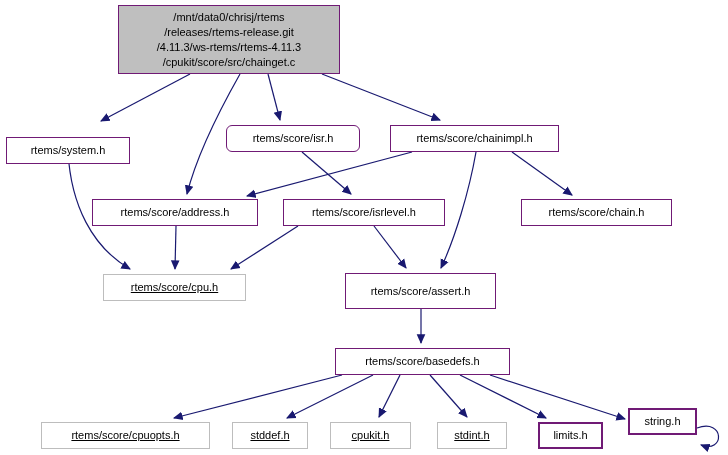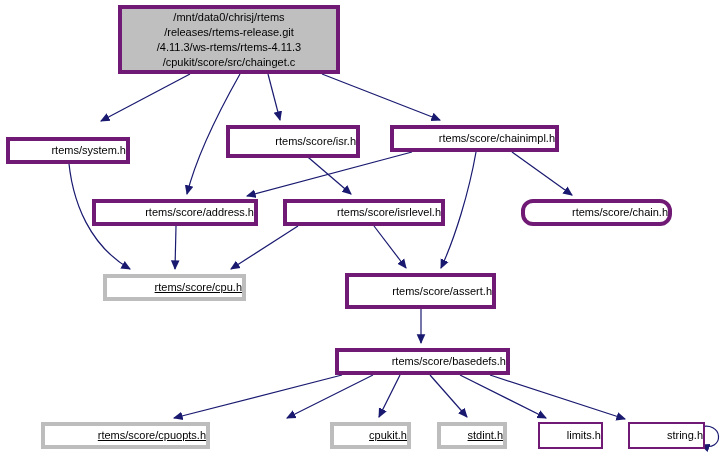--- a/index.html
+++ b/index.html
@@ -9,27 +9,27 @@
     background:#ffffff;
     font-family:"Liberation Sans", sans-serif;
     overflow:hidden;
   }
   .edges{position:absolute;left:0;top:0;width:728px;height:455px;}
   .edge{fill:none;stroke:#191970;stroke-width:1.2;}
   .node{
     position:absolute;
     box-sizing:border-box;
     background:#ffffff;
-    border:4px solid #701a75;
+    border:1px solid #701a75;
     color:#000000;
     font-size:11px;
     line-height:13px;
     display:flex;
     align-items:center;
-    justify-content:flex-end;
+    justify-content:center;
     white-space:nowrap;
     z-index:2;
   }
   .node.leaf{border-color:#bdbdbd;text-decoration:underline;}
   .node.bold{border-width:2px;}
   .node.root{
     background:#bfbfbf;
     flex-direction:column;
     font-size:11px;
     line-height:15px;
@@ -73,66 +73,69 @@
     <span>/mnt/data0/chrisj/rtems</span>
     <span>/releases/rtems-release.git</span>
     <span>/4.11.3/ws-rtems/rtems-4.11.3</span>
     <span>/cpukit/score/src/chainget.c</span>
   </div>
 
   <div class="node" style="left:6px;top:125px;width:124px;height:27px;margin-top:12px;">
       <span>rtems/system.h</span>
     </div>
 
-  <div class="node" style="left:226px;top:125px;width:134px;height:33px;">
+  <div class="node" style="left:226px;top:125px;width:134px;height:27px;border-radius:6px;">
       <span>rtems/score/isr.h</span>
     </div>
 
   <div class="node" style="left:390px;top:125px;width:169px;height:27px;">
       <span>rtems/score/chainimpl.h</span>
     </div>
 
   <div class="node" style="left:92px;top:199px;width:166px;height:27px;">
       <span>rtems/score/address.h</span>
     </div>
 
   <div class="node" style="left:283px;top:199px;width:162px;height:27px;">
       <span>rtems/score/isrlevel.h</span>
     </div>
 
-  <div class="node" style="left:521px;top:199px;width:151px;height:27px;border-radius:12px;">
+  <div class="node" style="left:521px;top:199px;width:151px;height:27px;">
       <span>rtems/score/chain.h</span>
     </div>
 
   <div class="node leaf" style="left:103px;top:274px;width:143px;height:27px;">
       <span>rtems/score/cpu.h</span>
     </div>
 
   <div class="node" style="left:345px;top:273px;width:151px;height:36px;">
       <span>rtems/score/assert.h</span>
     </div>
 
   <div class="node" style="left:335px;top:348px;width:175px;height:27px;">
       <span>rtems/score/basedefs.h</span>
     </div>
 
   <div class="node leaf" style="left:41px;top:422px;width:169px;height:27px;">
       <span>rtems/score/cpuopts.h</span>
     </div>
 
+  <div class="node leaf" style="left:232px;top:422px;width:76px;height:27px;">
+      <span>stddef.h</span>
+    </div>
 
   <div class="node leaf" style="left:330px;top:422px;width:81px;height:27px;">
       <span>cpukit.h</span>
     </div>
 
   <div class="node leaf" style="left:437px;top:422px;width:70px;height:27px;">
       <span>stdint.h</span>
     </div>
 
   <div class="node bold" style="left:538px;top:422px;width:65px;height:27px;">
       <span>limits.h</span>
     </div>
 
-  <div class="node bold" style="left:628px;top:422px;width:77px;height:27px;">
+  <div class="node bold" style="left:628px;top:408px;width:69px;height:27px;">
       <span>string.h</span>
     </div>
 
 </div>
 
 </body></html>

